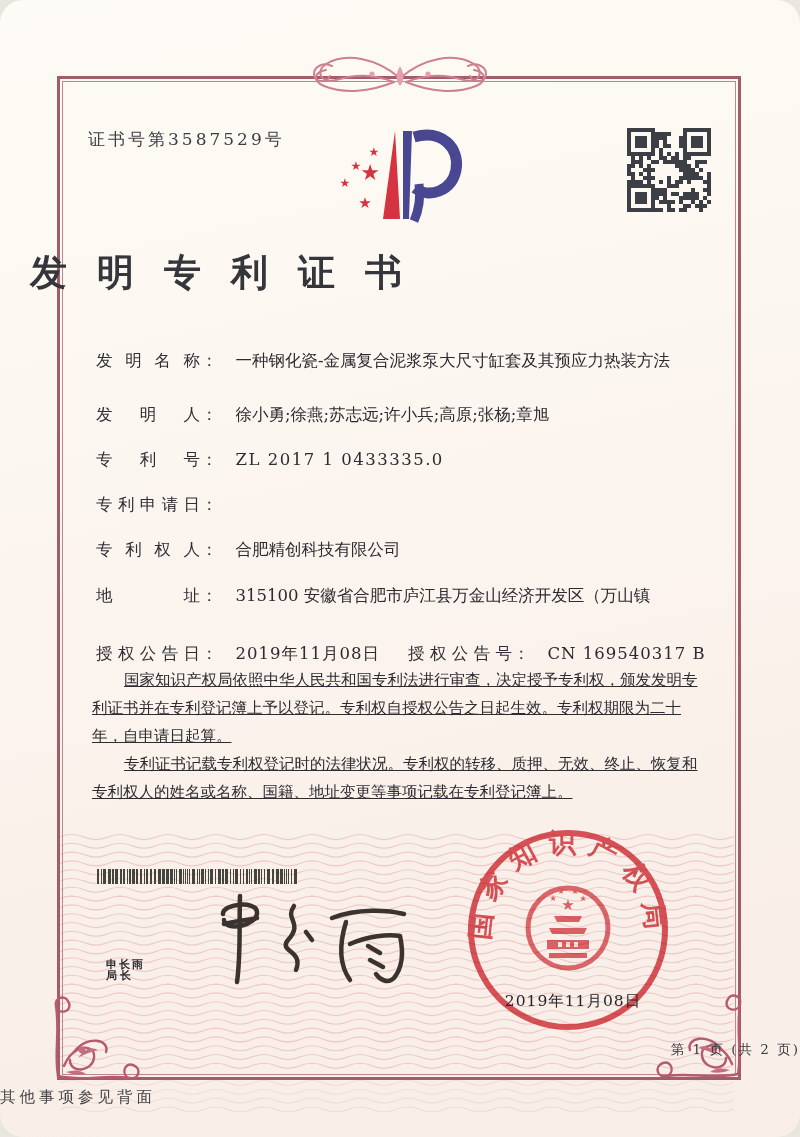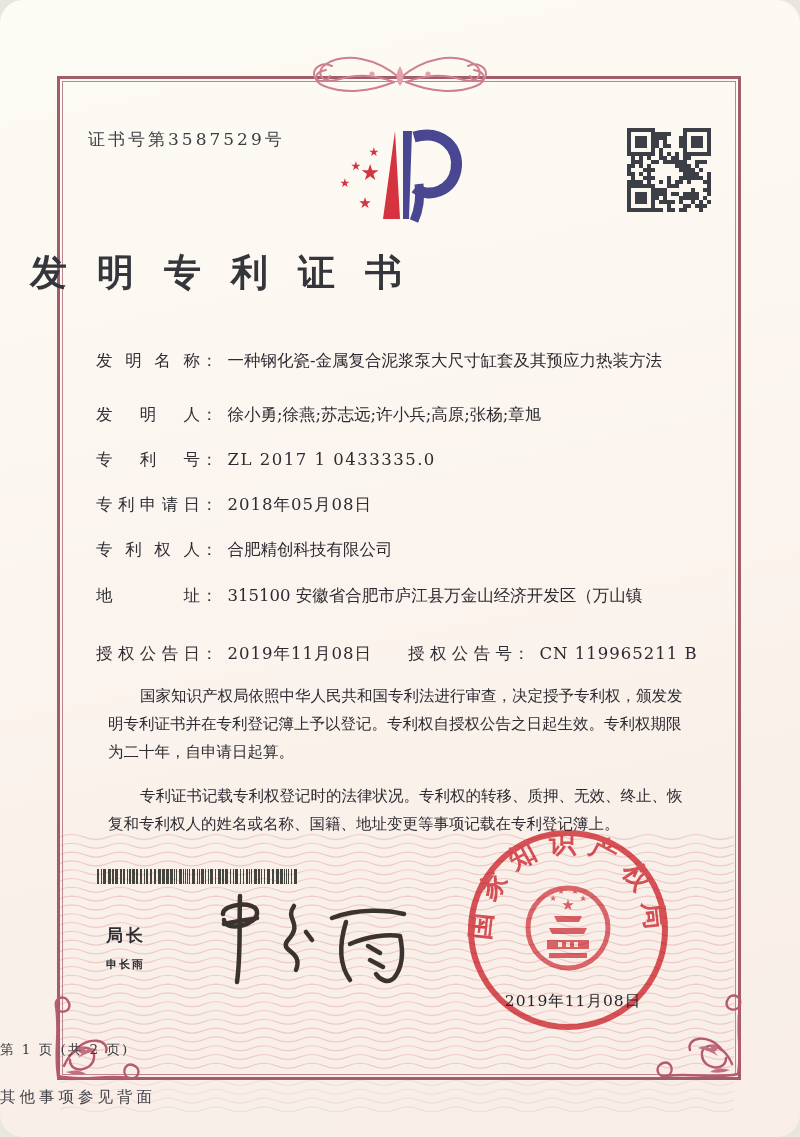--- a/index.html
+++ b/index.html
@@ -11,34 +11,34 @@
   .frame{position:absolute;left:57px;top:76px;width:678px;height:998px;border:3px solid #a05e68;}
   .frame-inner{position:absolute;inset:2px;border:1px solid #bd858d;}
   .cert-no{position:absolute;left:88px;top:128px;font-size:17px;letter-spacing:3px;color:#3d3d44;}
   .logo{position:absolute;left:332px;top:120px;}
   .qr{position:absolute;left:625px;top:126px;}
   .title{position:absolute;left:0;right:0;top:248px;font-size:37px;font-weight:600;
          letter-spacing:30px;text-indent:30px;color:#35353c;}
   .row{position:absolute;display:flex;align-items:flex-start;font-size:16.5px;line-height:26px;}
   .lbl{display:inline-flex;justify-content:space-between;width:104px;flex:none;color:#2e2e34;}
   .colon{flex:none;margin:0 4px 0 1px;}
-  .val{margin-left:6px;color:#2b2b31;}
+  .val{margin-left:14px;color:#2b2b31;}
   .paras{position:absolute;left:92px;top:666px;width:616px;}
-  .paras p{margin:16px;font-size:15.5px;line-height:28px;text-indent:32px;color:#2c2c32;}
+  .paras p{margin:0;font-size:15.5px;line-height:28px;text-indent:32px;color:#2c2c32;text-decoration:underline;}
   .waves,.waves2{position:absolute;left:60px;}
   .barcode{position:absolute;left:95px;top:869px;}
-  .officer-title{position:absolute;left:106px;top:924px;font-family:"DejaVu Sans","Liberation Sans",sans-serif;
-      font-weight:700;font-size:17px;letter-spacing:3px;color:#2d2d33;}
+  .officer-title{position:absolute;left:106px;top:968px;font-family:"DejaVu Sans","Liberation Sans",sans-serif;
+      font-weight:700;font-size:11px;letter-spacing:3px;color:#2d2d33;}
   .officer-name{position:absolute;left:106px;top:957px;font-family:"DejaVu Sans","Liberation Sans",sans-serif;
       font-weight:700;font-size:11px;letter-spacing:2px;color:#2d2d33;}
   .signature{position:absolute;left:210px;top:884px;}
   .seal{position:absolute;left:457px;top:824px;mix-blend-mode:multiply;opacity:.92;}
   .seal-date{position:absolute;left:492px;top:991px;width:162px;text-align:center;font-size:15.5px;
       letter-spacing:1px;color:#26262a;z-index:6;}
-  .page-num{position:absolute;left:0;right:0;top:1041px;text-align:left;font-size:13.5px;
+  .page-num{position:absolute;left:0;right:0;top:1041px;text-align:right;font-size:13.5px;
       letter-spacing:2px;color:#3b3b42;}
   .back-note{position:absolute;left:0;right:0;top:1087px;text-align:left;font-size:15.5px;
       letter-spacing:4px;color:#45454b;}
   .flourish{position:absolute;}
   svg{display:block;}
 </style>
 </head>
 <body>
 
 <div class="page">
@@ -420,21 +420,20 @@
   </div>
   <div class="row" style="left:96px;top:492px">
     <span class="lbl spread">
         <span>专</span>
         <span>利</span>
         <span>申</span>
         <span>请</span>
         <span>日</span>
       </span>
       <span class="colon">：</span>
-    <span class="val" style="letter-spacing:1px">2018年05月08日</span>
   </div>
   <div class="row" style="left:96px;top:537px">
     <span class="lbl spread">
         <span>专</span>
         <span>利</span>
         <span>权</span>
         <span>人</span>
       </span>
       <span class="colon">：</span>
     <span class="val">合肥精创科技有限公司</span>
@@ -462,21 +461,21 @@
   </div>
   <div class="row" style="left:408px;top:641px">
     <span class="lbl spread">
         <span>授</span>
         <span>权</span>
         <span>公</span>
         <span>告</span>
         <span>号</span>
       </span>
       <span class="colon">：</span>
-    <span class="val" style="letter-spacing:1px">CN 119965211 B</span>
+    <span class="val" style="letter-spacing:1px">CN 169540317 B</span>
   </div>
 
   <div class="paras">
     <p>国家知识产权局依照中华人民共和国专利法进行审查，决定授予专利权，颁发发明专利证书并在专利登记簿上予以登记。专利权自授权公告之日起生效。专利权期限为二十年，自申请日起算。</p>
     <p>专利证书记载专利权登记时的法律状况。专利权的转移、质押、无效、终止、恢复和专利权人的姓名或名称、国籍、地址变更等事项记载在专利登记簿上。</p>
   </div>
 
   <svg class="barcode" id="barcode" width="210" height="16" viewBox="0 0 210 16">
       <rect x="2" y="0" width="2" height="15" fill="#45453f"></rect>
       <rect x="6" y="0" width="1" height="15" fill="#45453f"></rect>

